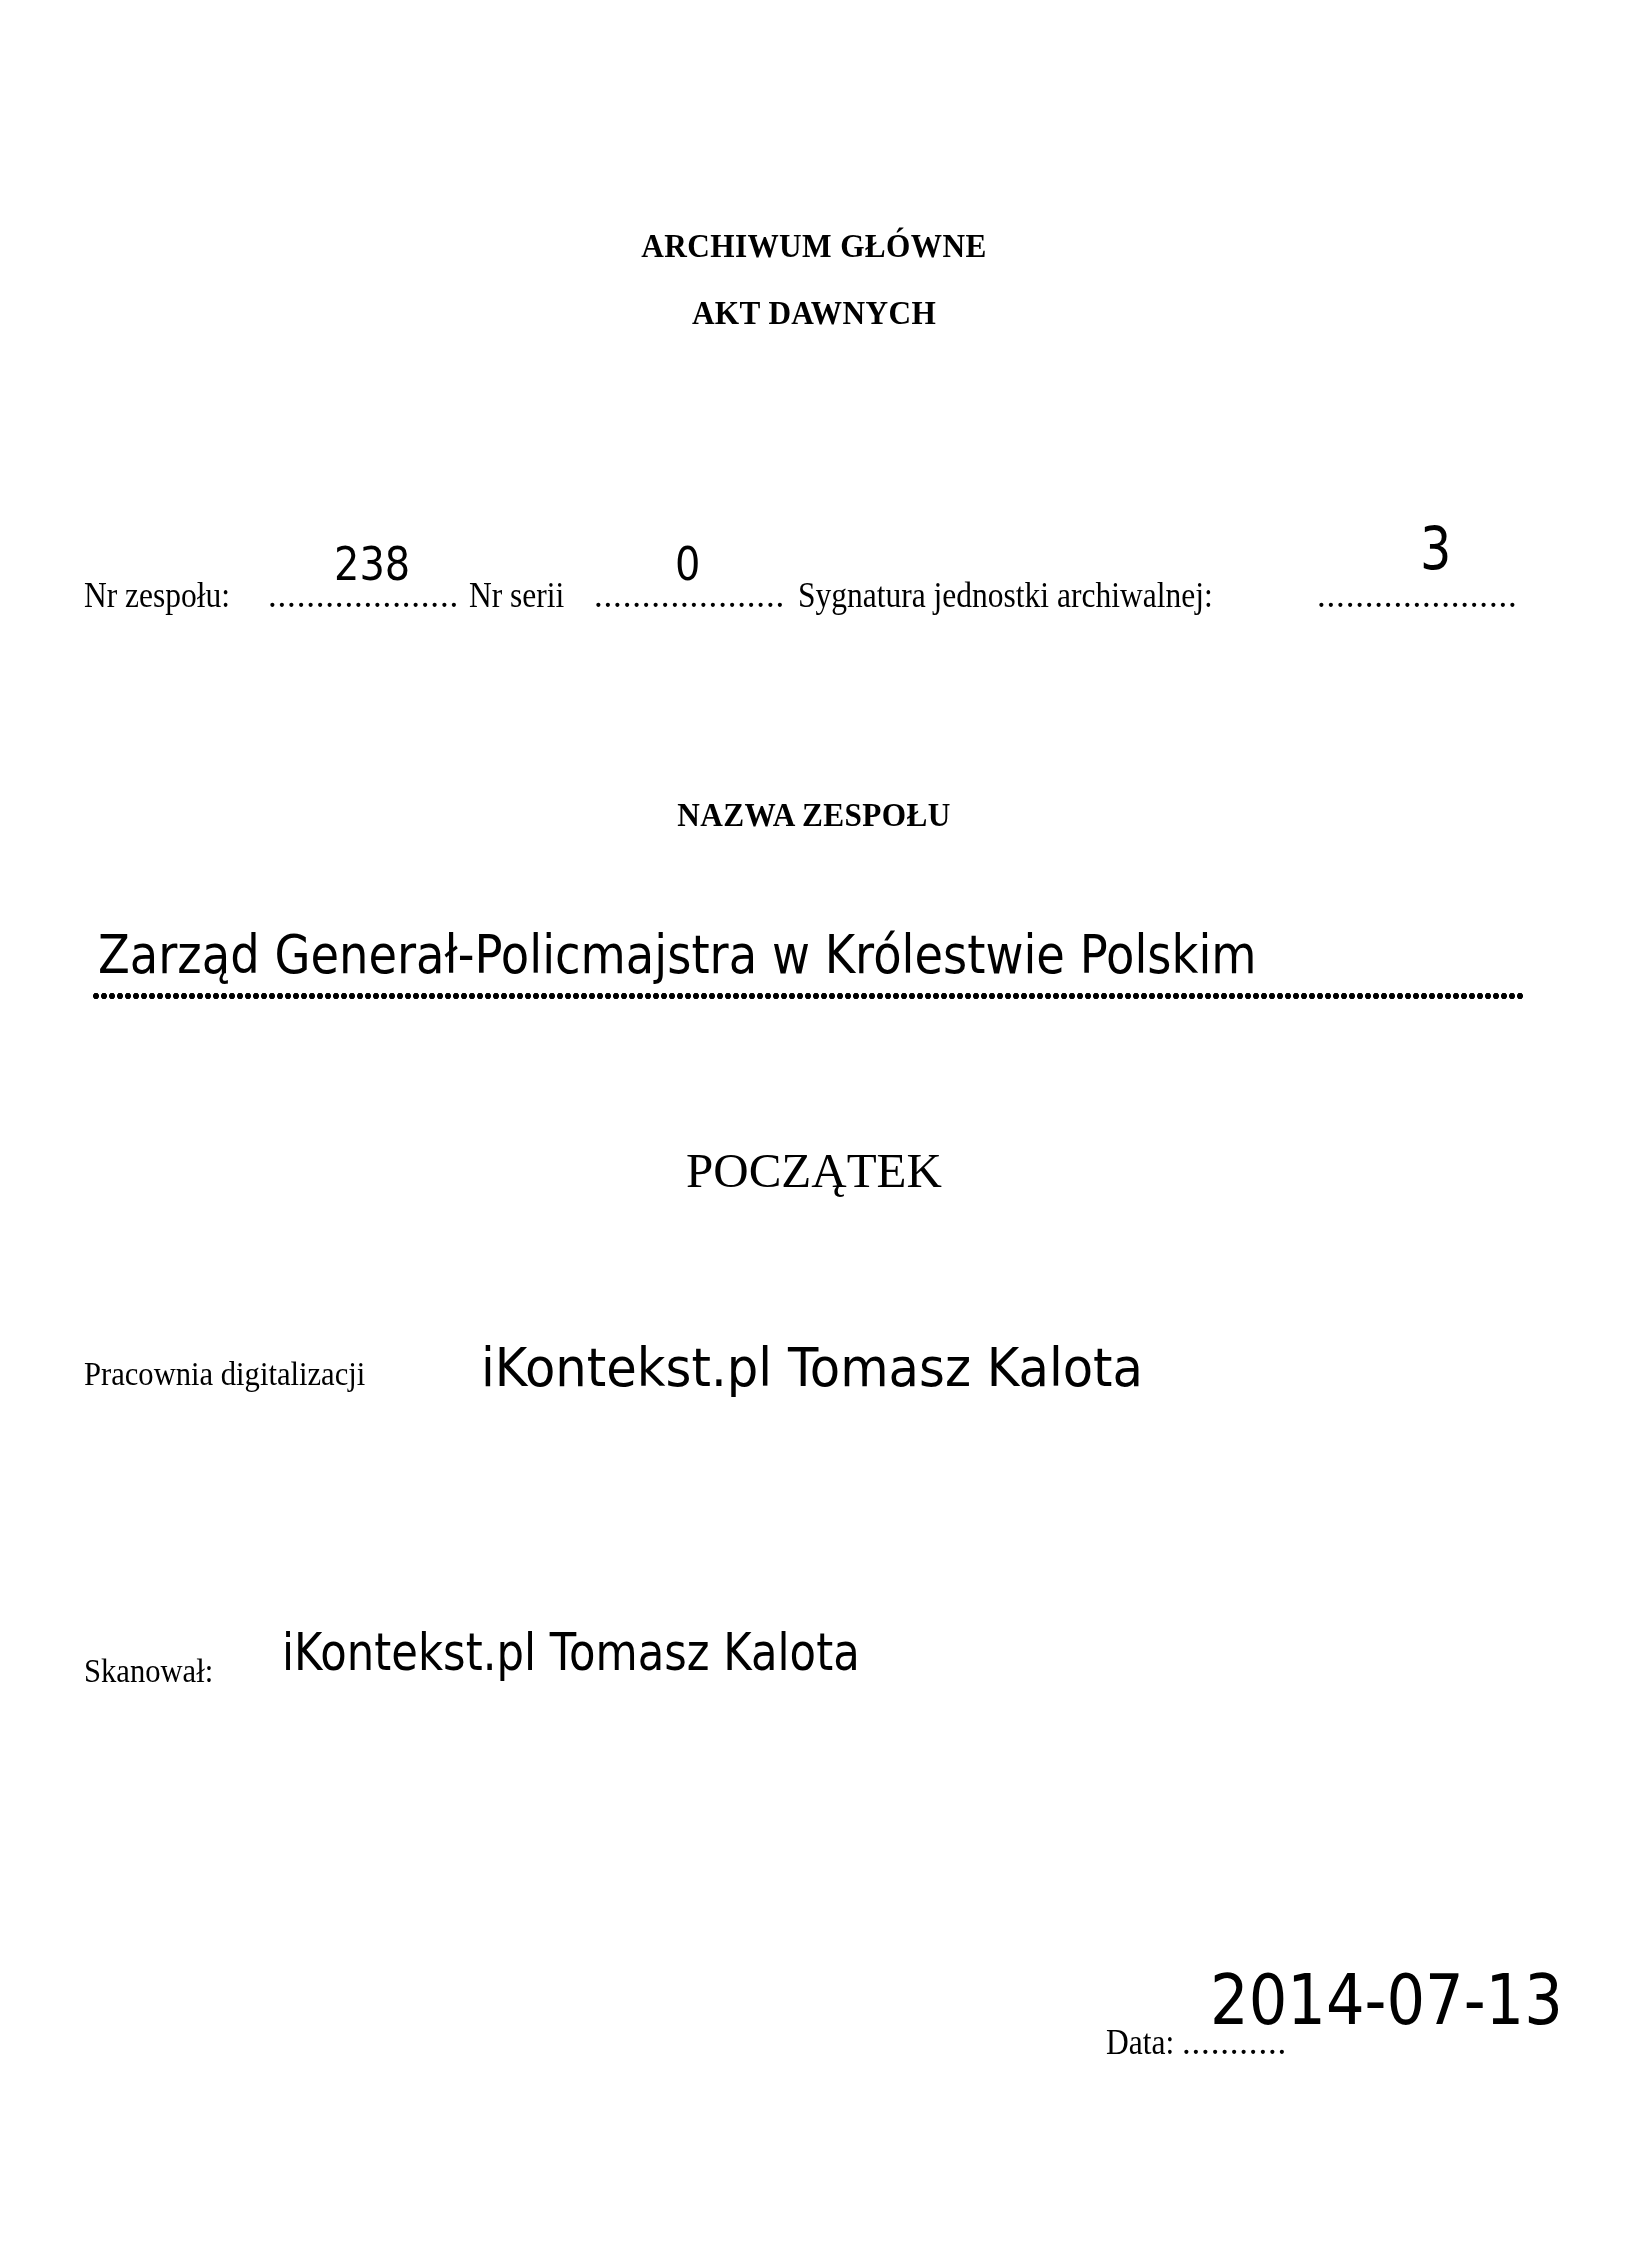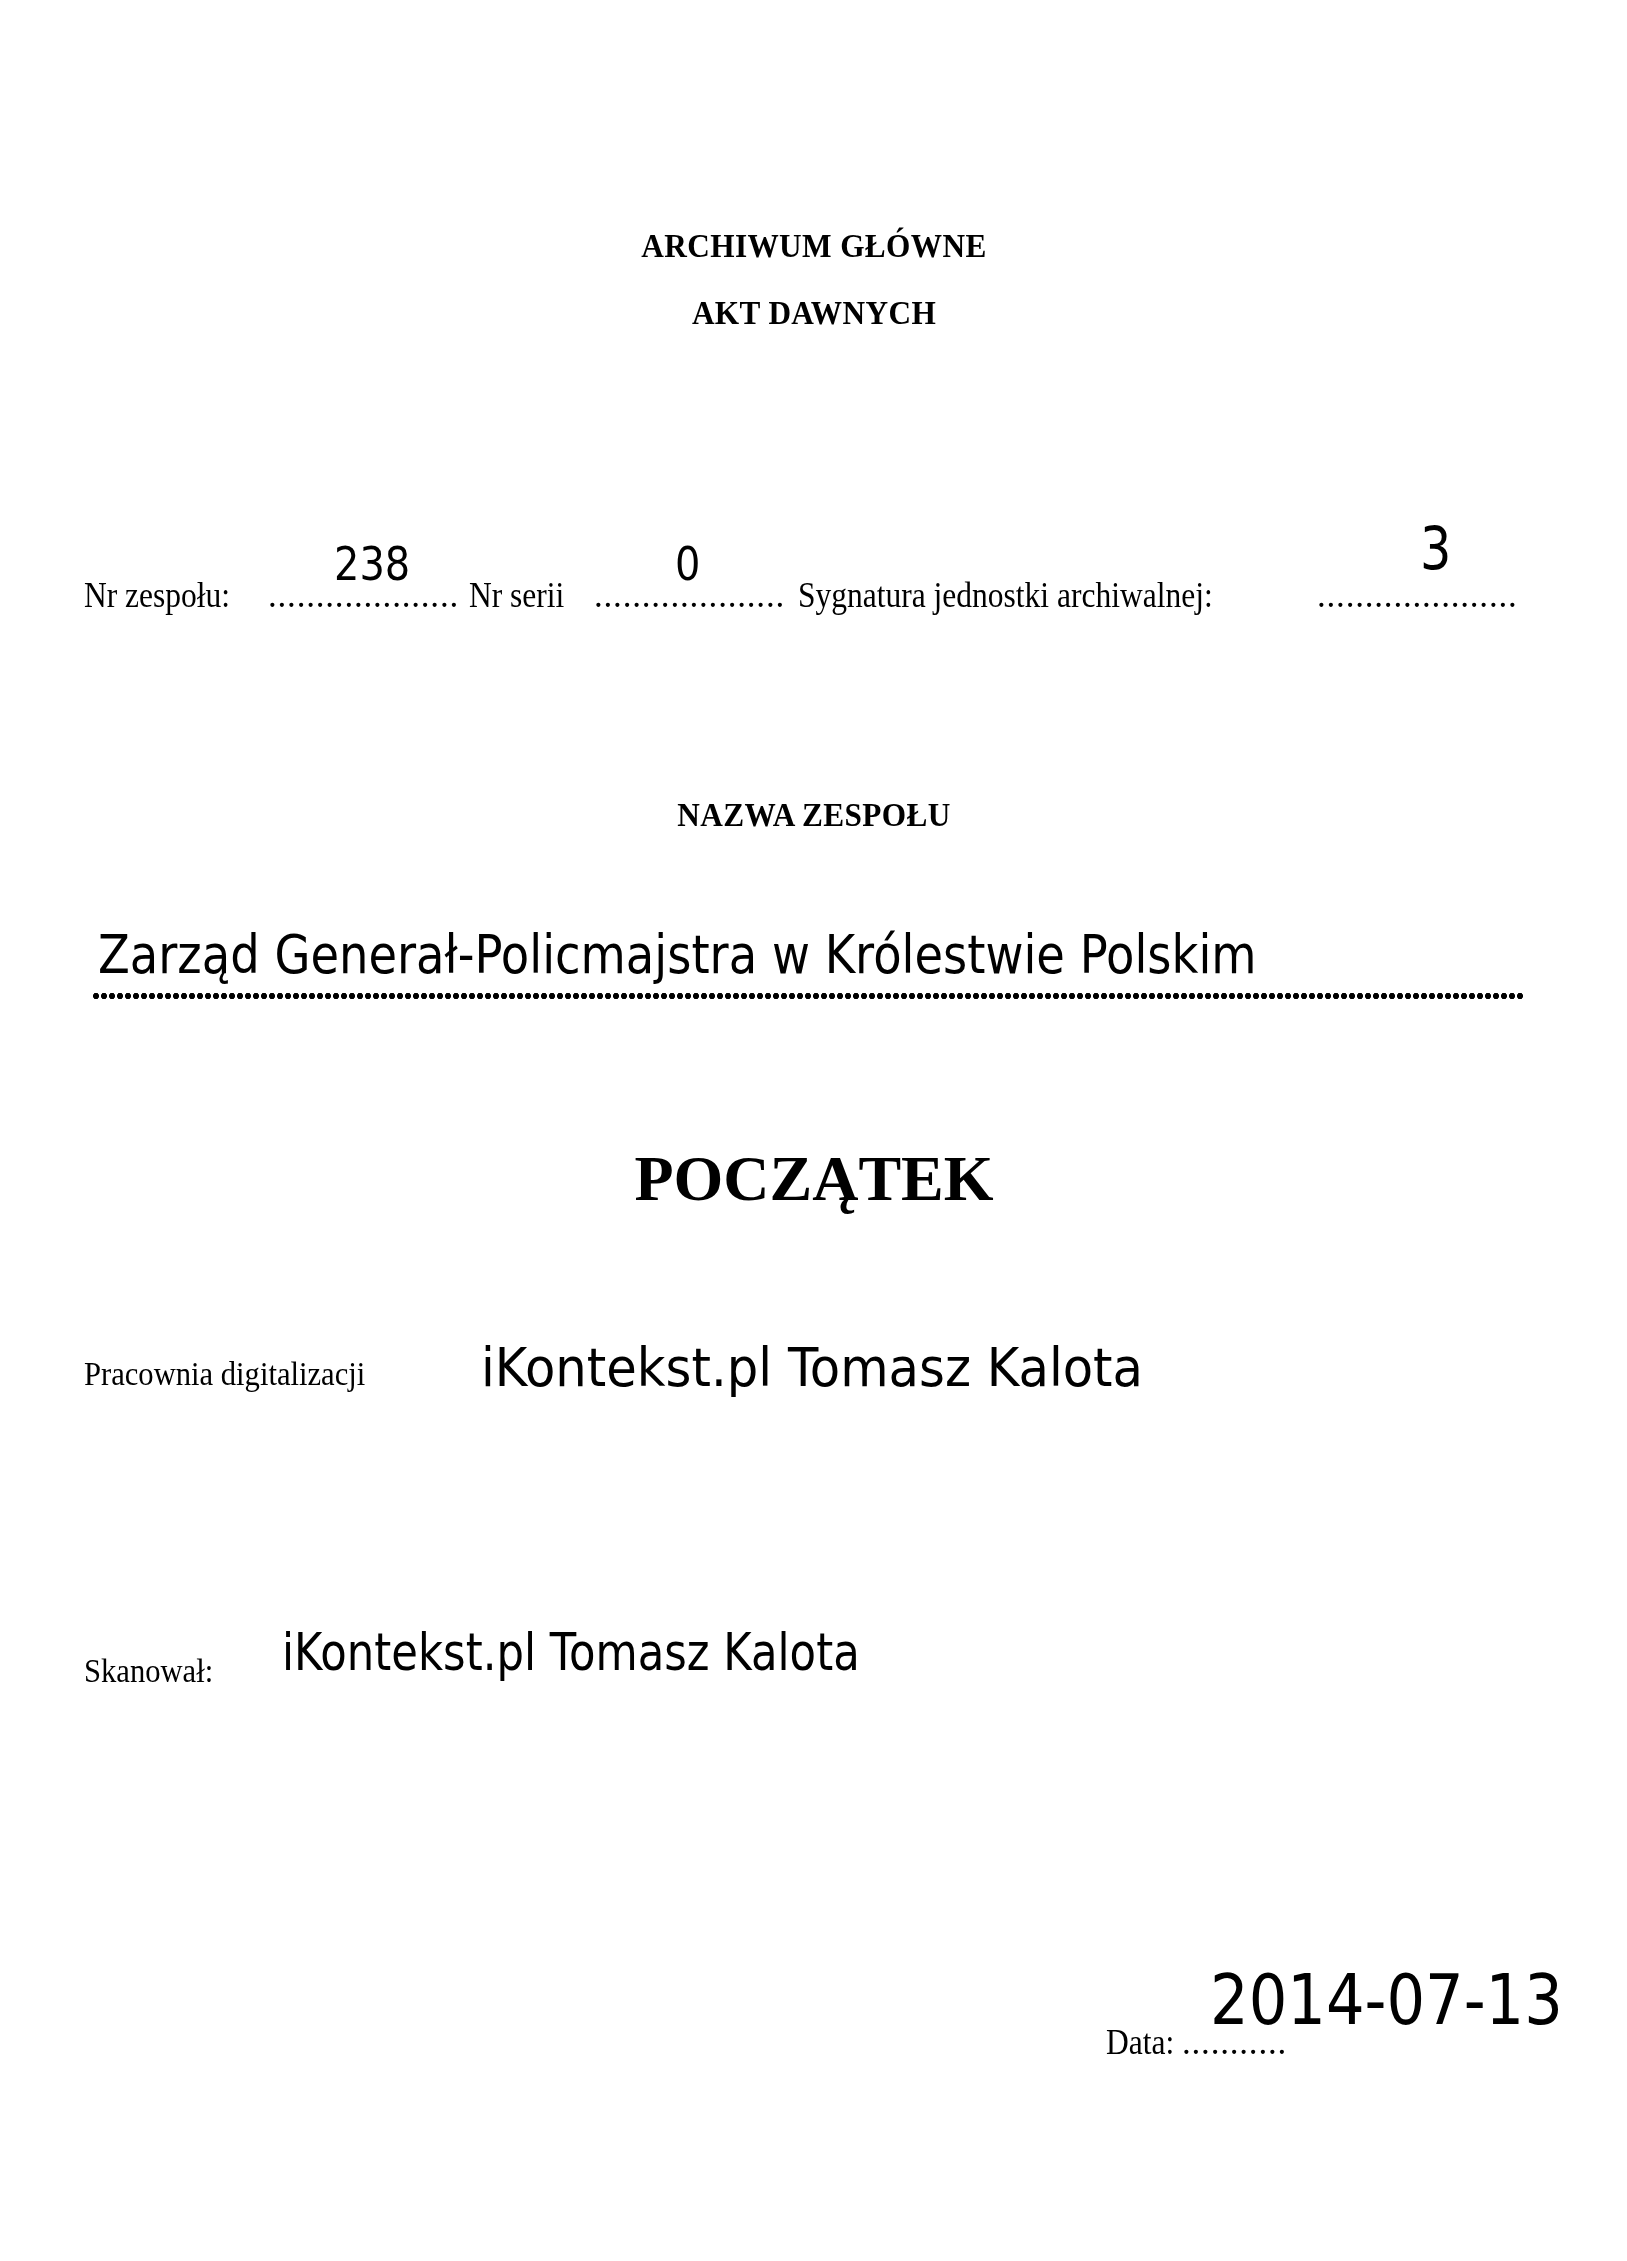--- a/index.html
+++ b/index.html
@@ -28,21 +28,21 @@
       transform: scaleX(0.86); transform-origin: left top;
     }
     #fond-name-dots {
       left: 92px; top: 992px; width: 1433px; height: 7.7px;
       background-image: radial-gradient(circle, #000 2.8px, transparent 3.1px);
       background-size: 8px 7.7px;
       background-repeat: repeat-x;
     }
     #poczatek {
       left: 0; width: 1628px; top: 1142px; text-align: center;
-      font-size: 64px; font-weight: bold;
+      font-size: 49px; font-weight: normal;
     }
   </style>
 </head>
 <body>
 
 <div class="abs serif hdr" style="top:227px;">ARCHIWUM GŁÓWNE</div>
 <div class="abs serif hdr" style="top:294px;">AKT DAWNYCH</div>
 
 <div>
   <span class="abs serif field-label" style="left:84px; top:576px; transform:scaleX(0.9);">Nr zespołu:</span>

